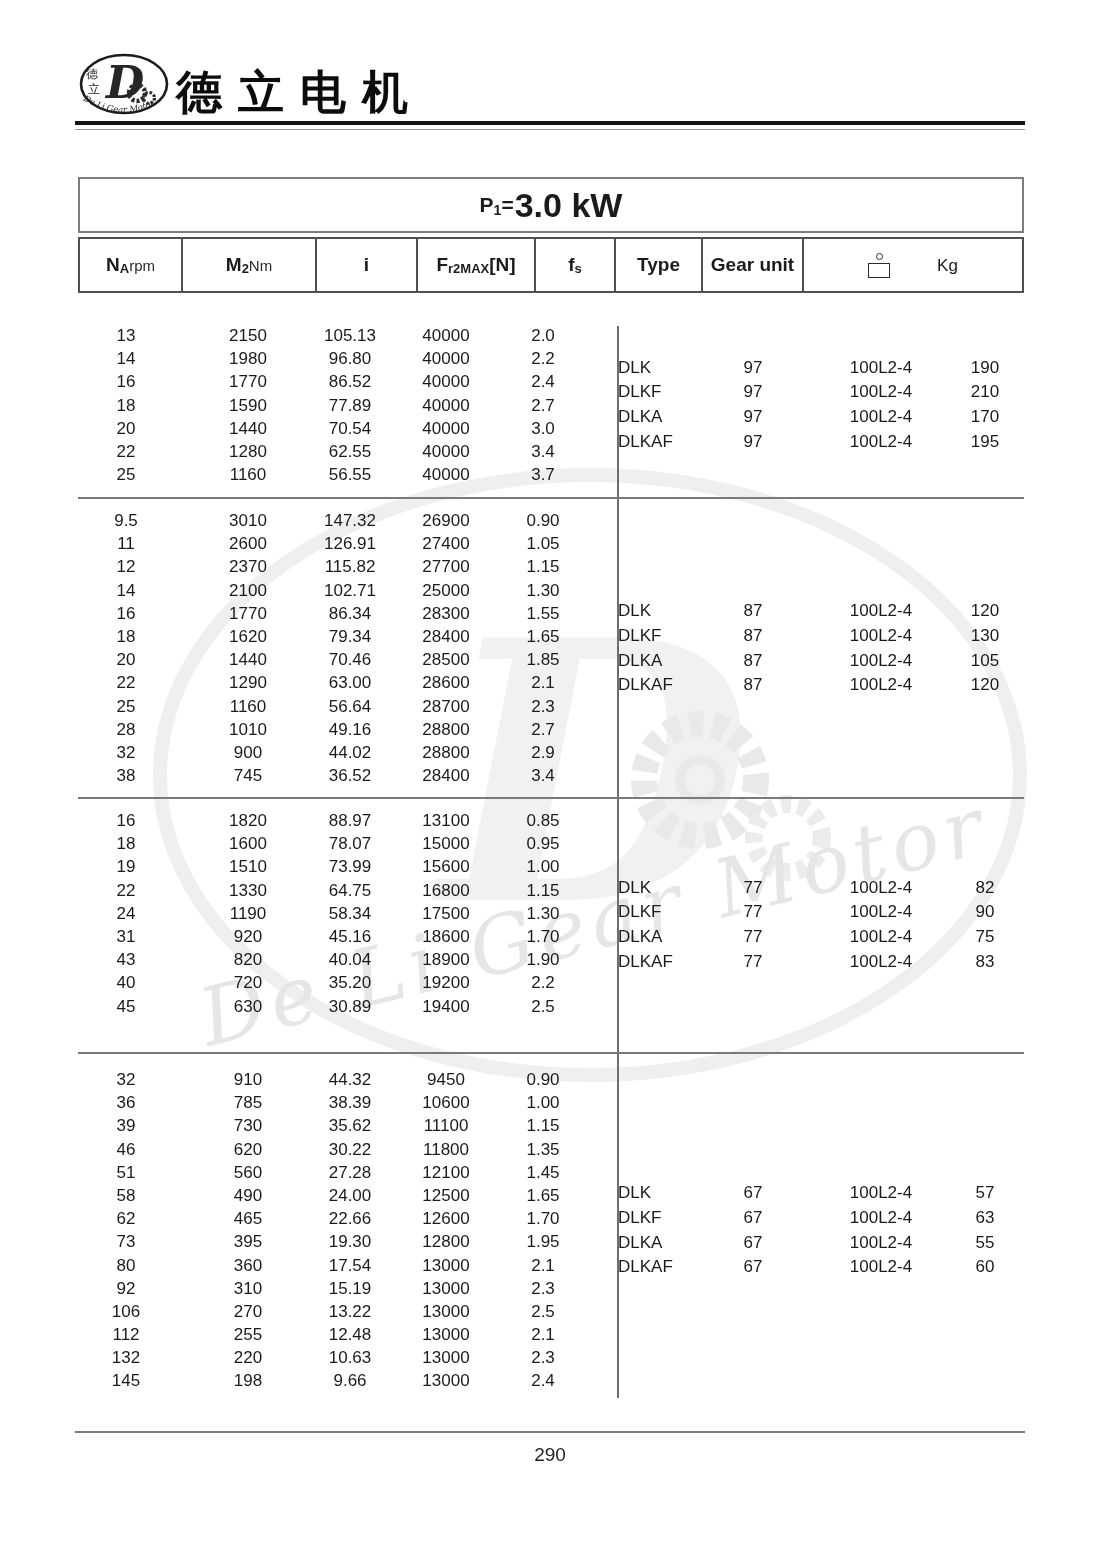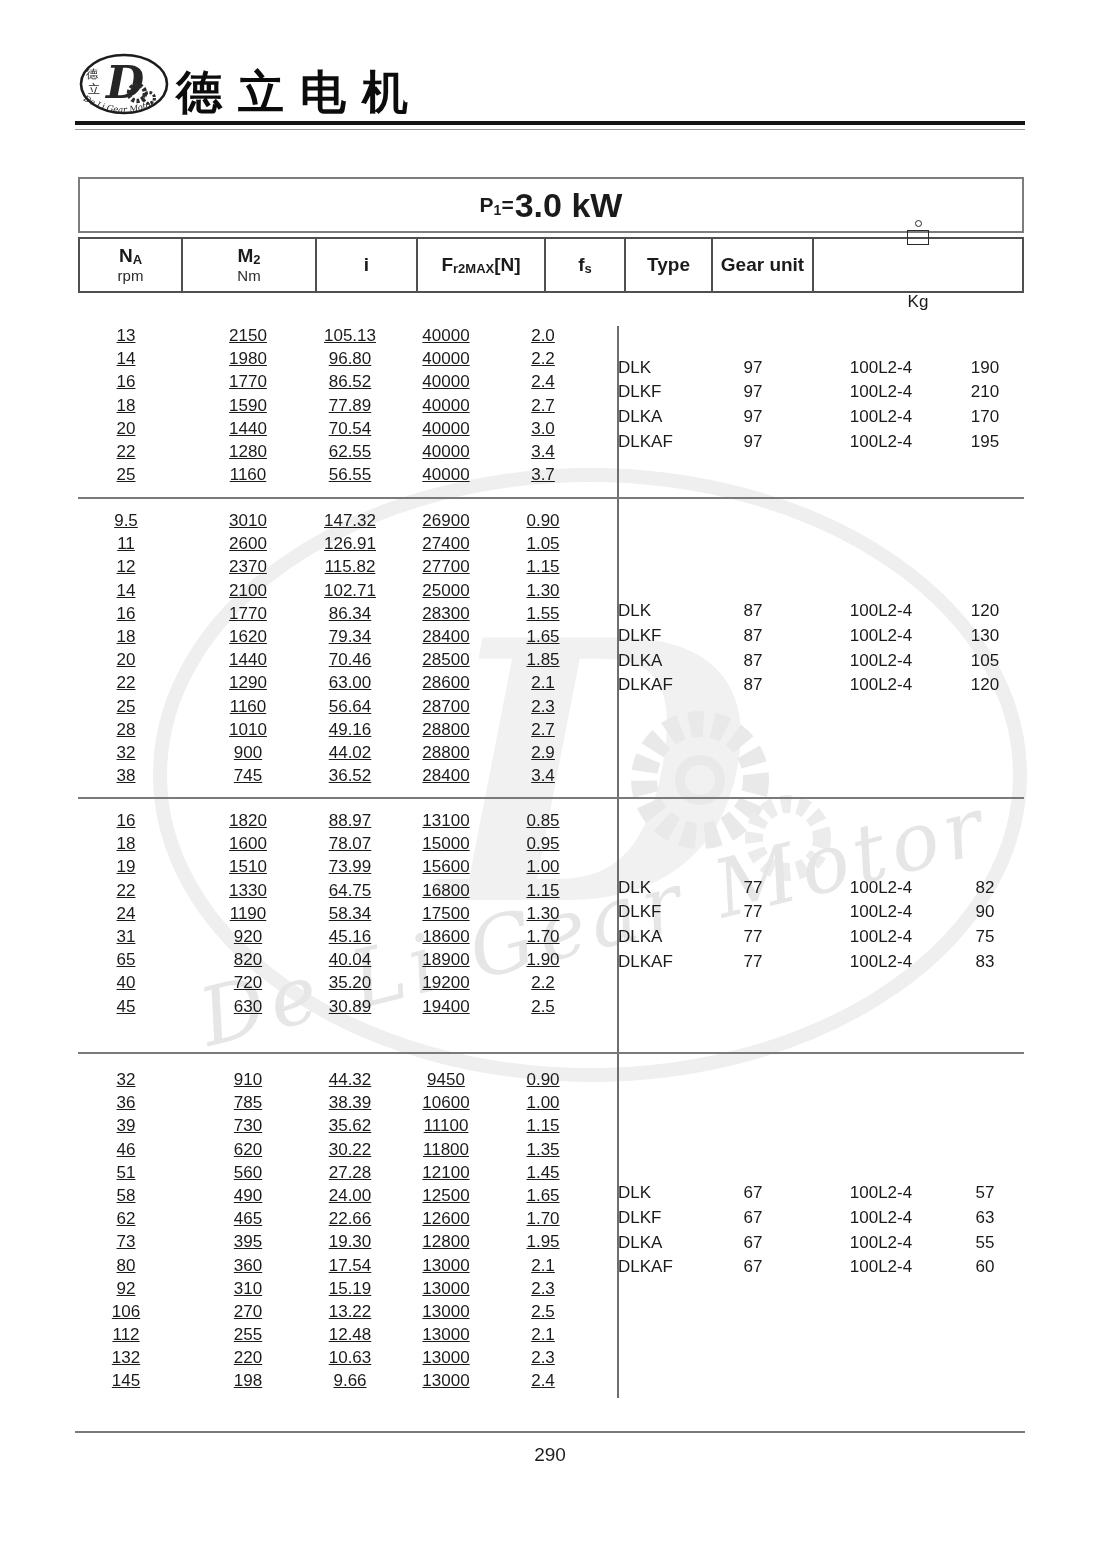--- a/index.html
+++ b/index.html
@@ -16,41 +16,41 @@
   
   .title-box{left:78px;top:177px;width:946px;height:56px;border:2px solid #7d7d7d;
              box-sizing:border-box;display:flex;align-items:center;justify-content:center;}
   .t-small{font-weight:bold;font-size:21px;letter-spacing:0;}
   .t-small sub{font-size:14px;vertical-align:-3px;}
   .t-big{font-weight:bold;font-size:34px;margin-left:1px;letter-spacing:0;}
 
   
   .thead{left:78px;top:237px;width:946px;height:56px;border:2px solid #4f4f4f;
          box-sizing:border-box;display:flex;}
-  .hcell{border-right:2px solid #4f4f4f;box-sizing:border-box;display:flex;flex-direction:column;
+  .hcell{border-right:2px solid #4f4f4f;box-sizing:border-box;display:flex;flex-direction:row;
          align-items:center;justify-content:center;line-height:1.05;}
   .hcell:last-child{border-right:none;}
   .hmain{font-weight:bold;font-size:19px;}
   .hmain .hsub{font-size:13px;font-weight:bold;vertical-align:-2px;}
   .hunit{font-size:15px;color:#2a2a2a;margin-top:1px;}
-  .w0{width:103px}.w1{width:134px}.w2{width:101px}.w3{width:128px}.w4{width:80px}
+  .w0{width:103px}.w1{width:134px}.w2{width:101px}.w3{width:118px}.w4{width:80px}
   .w5{width:87px}.w6{width:101px}.w7{width:148px}.w8{flex:1}
   .kgcell{justify-content:center;gap:47px;}
   .kg-rect{width:20px;height:13px;border:1.6px solid #2a2a2a;margin-top:2px;}
   .kg-circ{width:5px;height:5px;border:1.4px solid #2a2a2a;border-radius:50%;margin-bottom:1px;}
   .kg-label{font-size:17px;margin-top:1px;}
 
   
   .vline{left:617px;top:326px;width:2px;height:1072px;background:#6e6e6e;}
   .sep{left:78px;width:946px;height:2px;background:#7a7a7a;}
   .sep1{top:497px}.sep2{top:797px}.sep3{top:1052px}
   .bottom-rule{left:75px;top:1431px;width:950px;height:2px;background:#7a7a7a;}
 
   
-  .rows{left:78px;width:540px;text-decoration:underline;}
+  .rows{left:78px;width:540px;}
   .rows0{top:324px}.rows1{top:509px}.rows2{top:809px}.rows3{top:1068px}
   .trow{display:grid;grid-template-columns:96px 148px 56px 136px 58px;height:23.2px;line-height:23.2px;}
   .tcell{text-align:center;font-size:17px;white-space:nowrap;}
 
   .vars{left:618px;width:406px;display:flex;flex-direction:column;justify-content:center;}
   .vars0{top:324px;height:162px}.vars1{top:509px;height:279px}
   .vars2{top:809px;height:232px}.vars3{top:1068px;height:325px}
   .vrow{display:grid;grid-template-columns:90px 90px 166px 42px;height:24.6px;line-height:24.6px;}
   .vcell{text-align:center;font-size:17px;white-space:nowrap;}
   .vcell.type{text-align:left;}
@@ -368,21 +368,21 @@
         <div class="tcell">1.30</div>
       </div>
       <div class="trow">
         <div class="tcell">31</div>
         <div class="tcell">920</div>
         <div class="tcell">45.16</div>
         <div class="tcell">18600</div>
         <div class="tcell">1.70</div>
       </div>
       <div class="trow">
-        <div class="tcell">65</div>
+        <div class="tcell">43</div>
         <div class="tcell">820</div>
         <div class="tcell">40.04</div>
         <div class="tcell">18900</div>
         <div class="tcell">1.90</div>
       </div>
       <div class="trow">
         <div class="tcell">40</div>
         <div class="tcell">720</div>
         <div class="tcell">35.20</div>
         <div class="tcell">19200</div>

